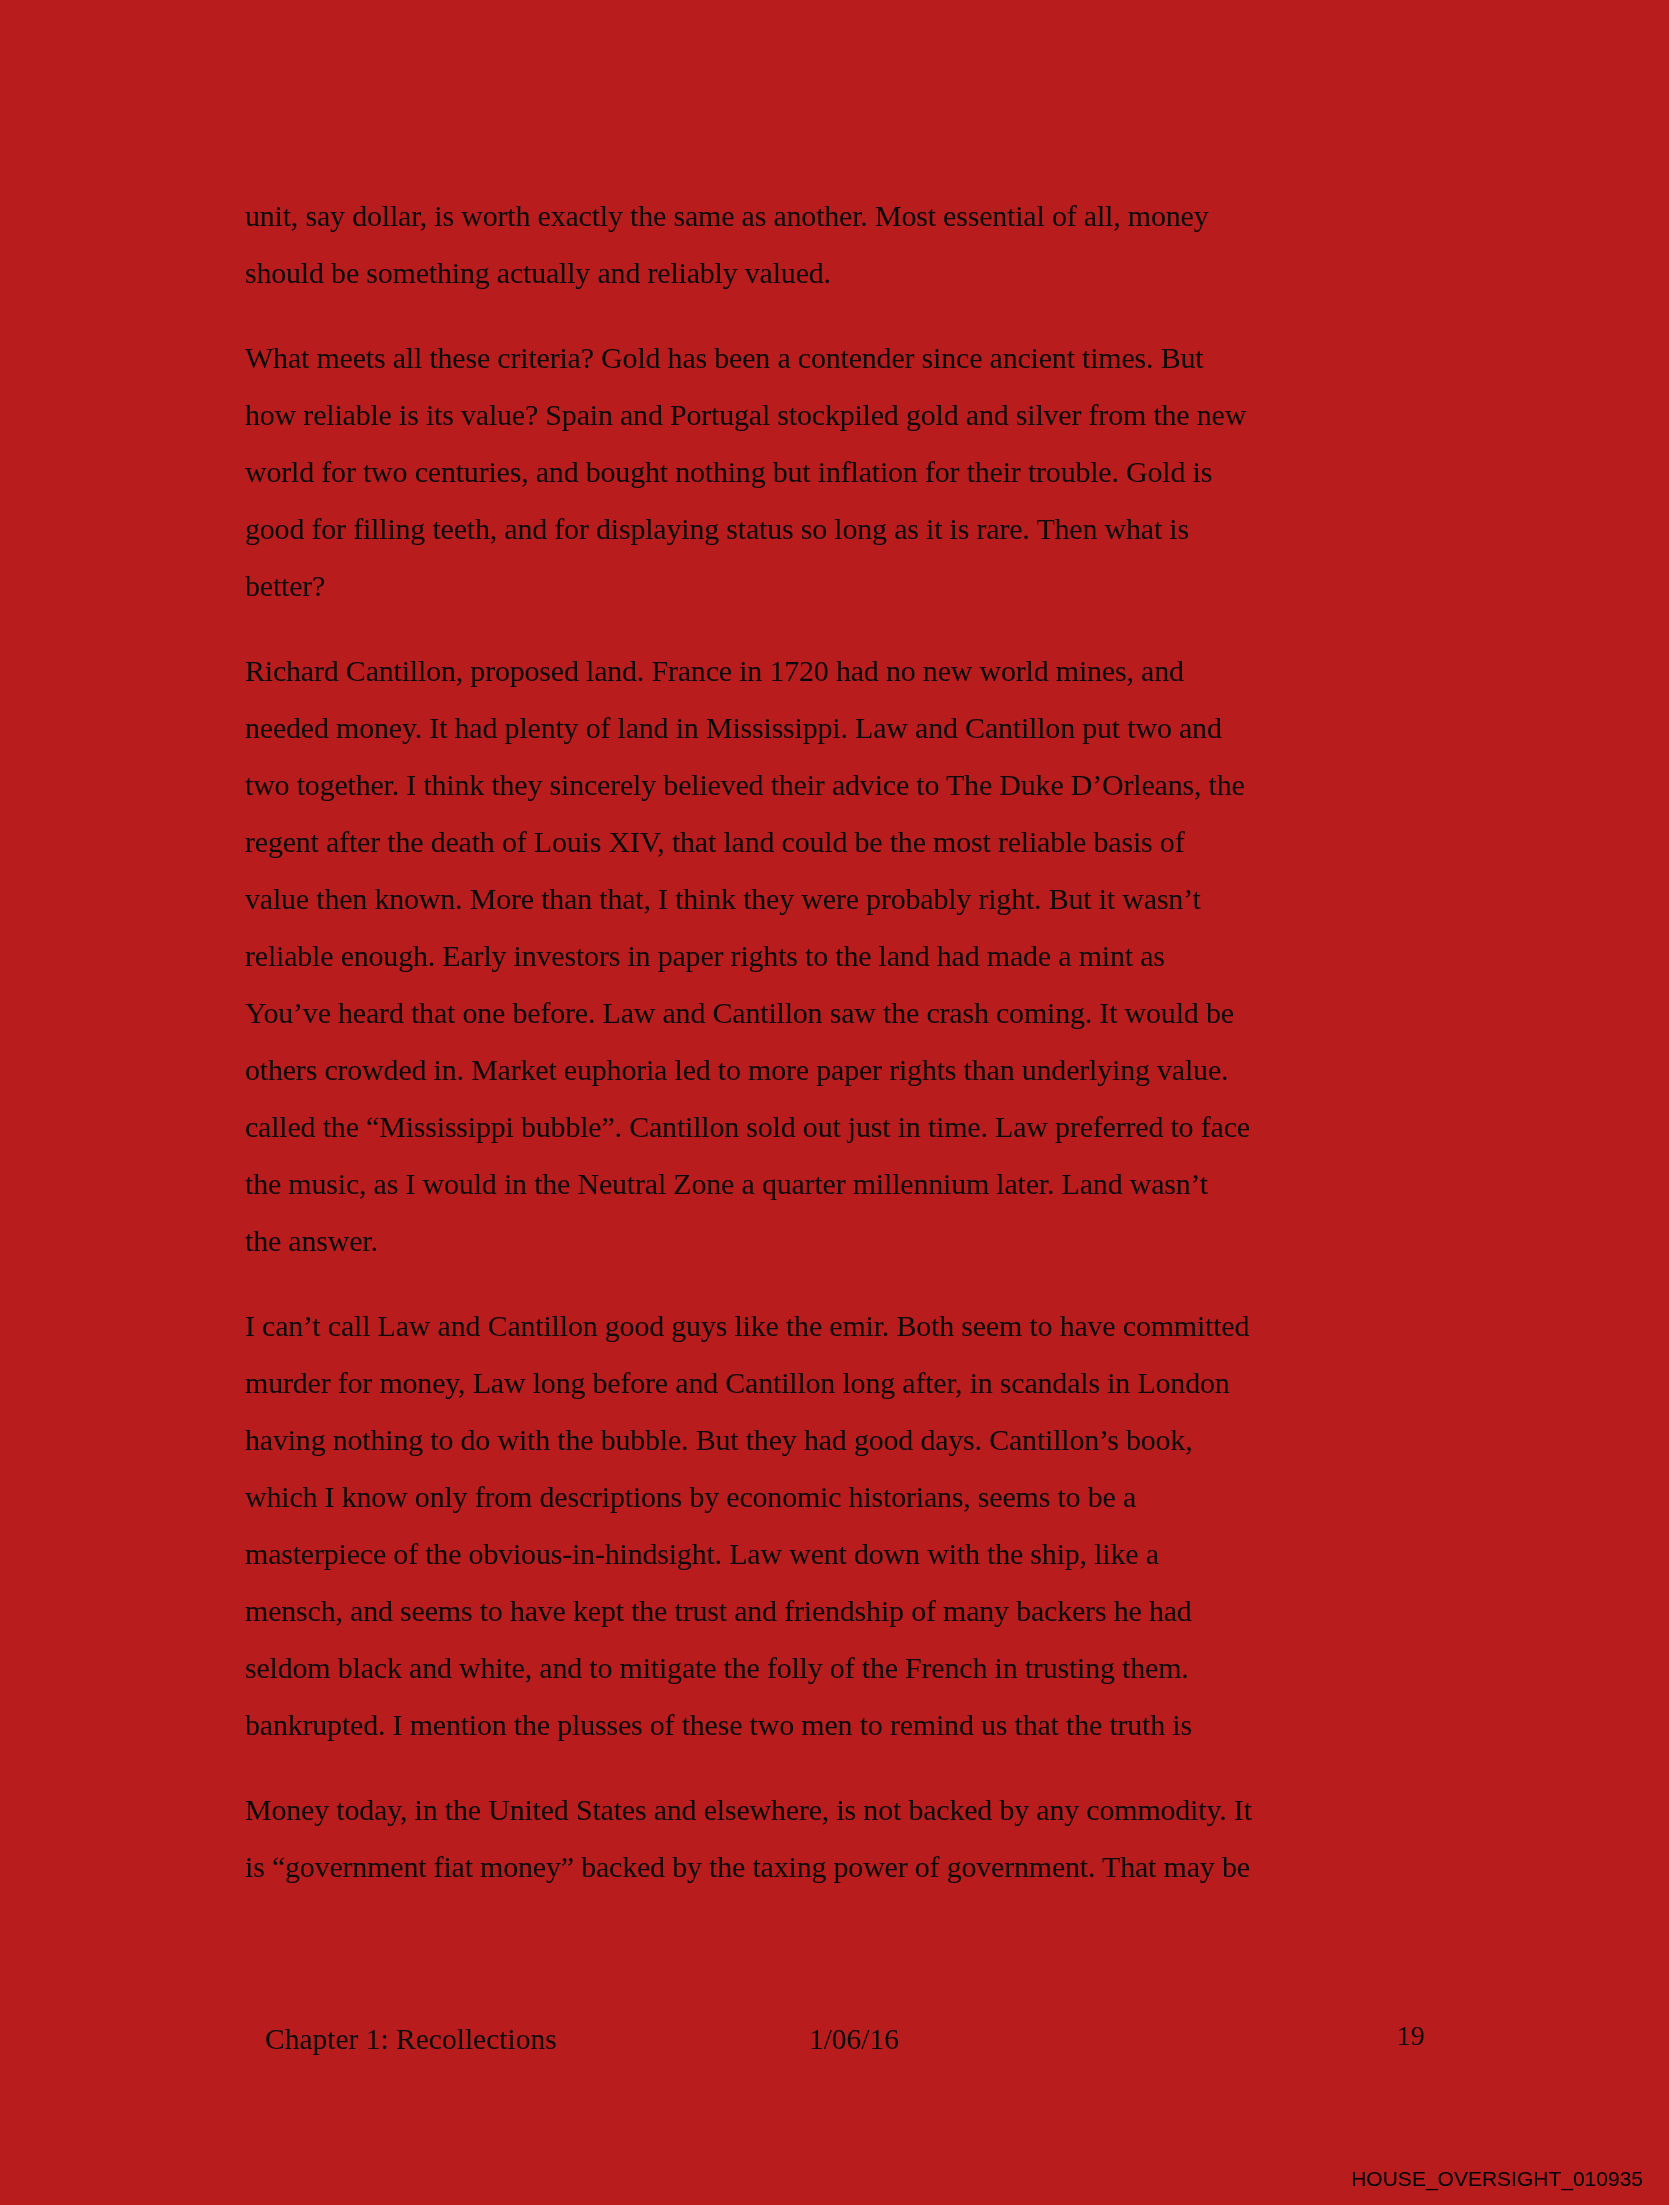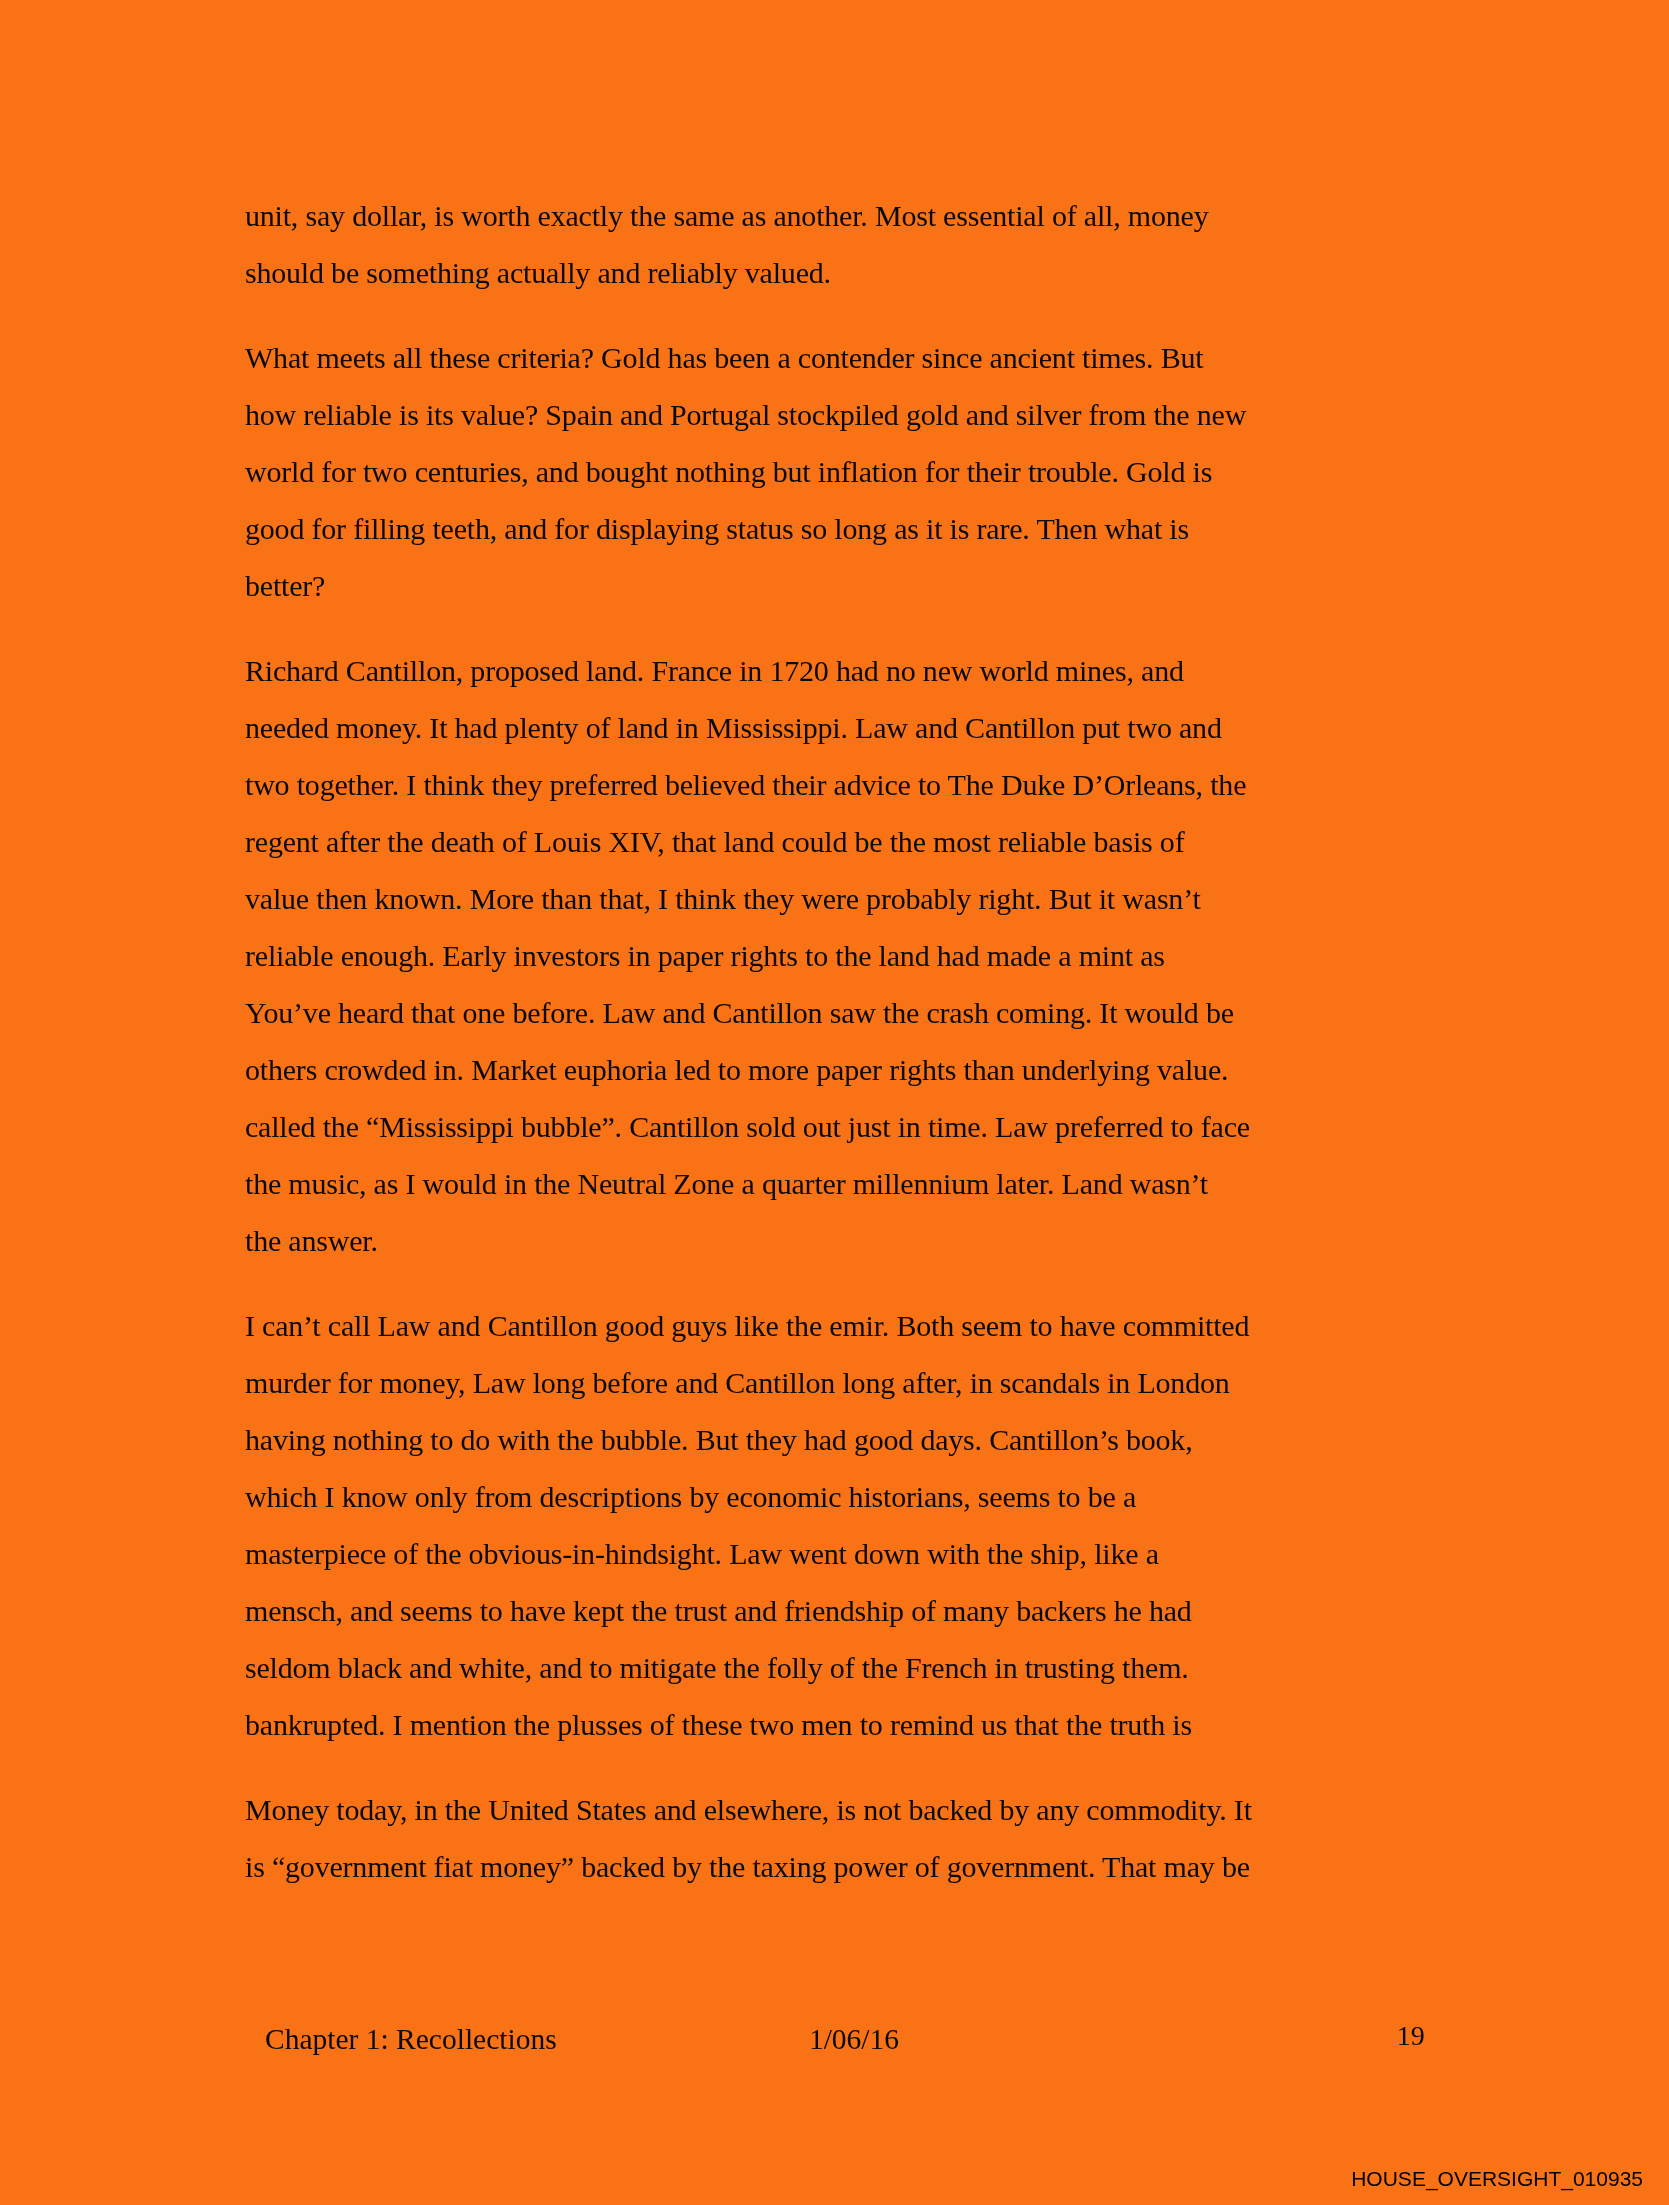--- a/index.html
+++ b/index.html
@@ -11,21 +11,21 @@
     height: 2205px;
     background: #ffffff;
     position: relative;
     color: #0a0a0a;
     font-family: "Liberation Serif", "DejaVu Serif", serif;
     overflow: hidden;
   }
   .page {
     position: absolute;
     inset: 0;
-    background: #f97316;
+    background: #b91c1c;
   }
   .content {
     position: absolute;
     left: 245px;
     top: 187px;
     width: 1178px;
   }
   .paragraph {
     margin: 0 0 28px 0;
   }
@@ -87,21 +87,21 @@
       <div class="paragraph">
         <div class="line">What meets all these criteria? Gold has been a contender since ancient times. But</div>
         <div class="line">how reliable is its value? Spain and Portugal stockpiled gold and silver from the new</div>
         <div class="line">world for two centuries, and bought nothing but inflation for their trouble. Gold is</div>
         <div class="line">good for filling teeth, and for displaying status so long as it is rare. Then what is</div>
         <div class="line">better?</div>
       </div>
       <div class="paragraph">
         <div class="line">Richard Cantillon, proposed land. France in 1720 had no new world mines, and</div>
         <div class="line">needed money. It had plenty of land in Mississippi. Law and Cantillon put two and</div>
-        <div class="line">two together. I think they preferred believed their advice to The Duke D’Orleans, the</div>
+        <div class="line">two together. I think they sincerely believed their advice to The Duke D’Orleans, the</div>
         <div class="line">regent after the death of Louis XIV, that land could be the most reliable basis of</div>
         <div class="line">value then known. More than that, I think they were probably right. But it wasn’t</div>
         <div class="line">reliable enough. Early investors in paper rights to the land had made a mint as</div>
         <div class="line">You’ve heard that one before. Law and Cantillon saw the crash coming. It would be</div>
         <div class="line">others crowded in. Market euphoria led to more paper rights than underlying value.</div>
         <div class="line">called the “Mississippi bubble”. Cantillon sold out just in time. Law preferred to face</div>
         <div class="line">the music, as I would in the Neutral Zone a quarter millennium later. Land wasn’t</div>
         <div class="line">the answer.</div>
       </div>
       <div class="paragraph">

